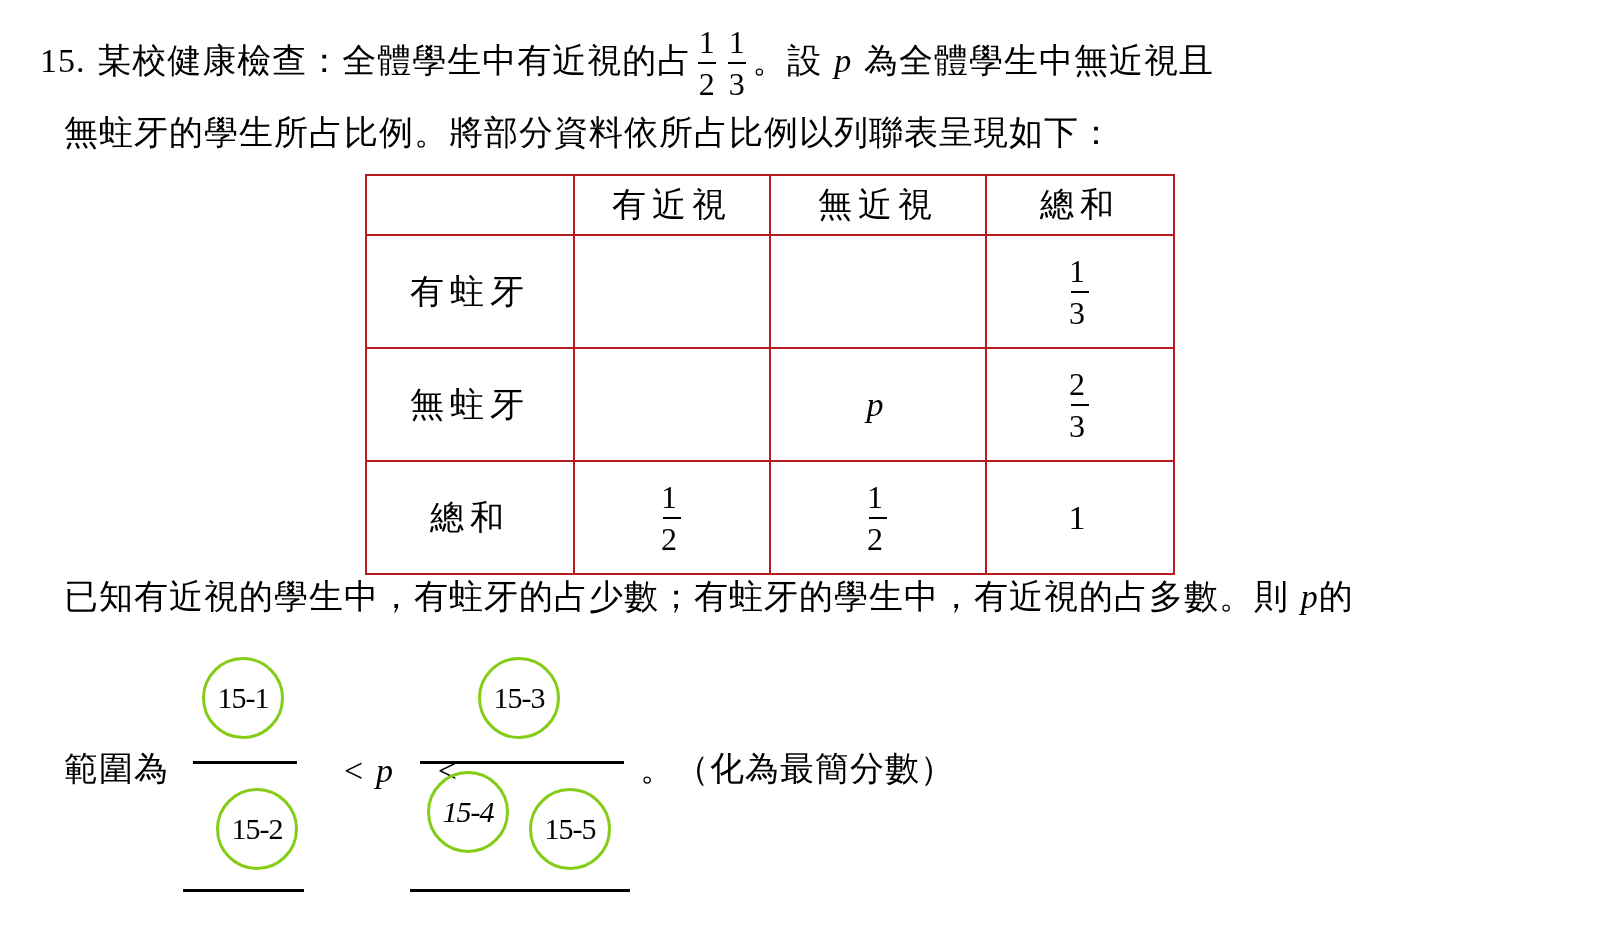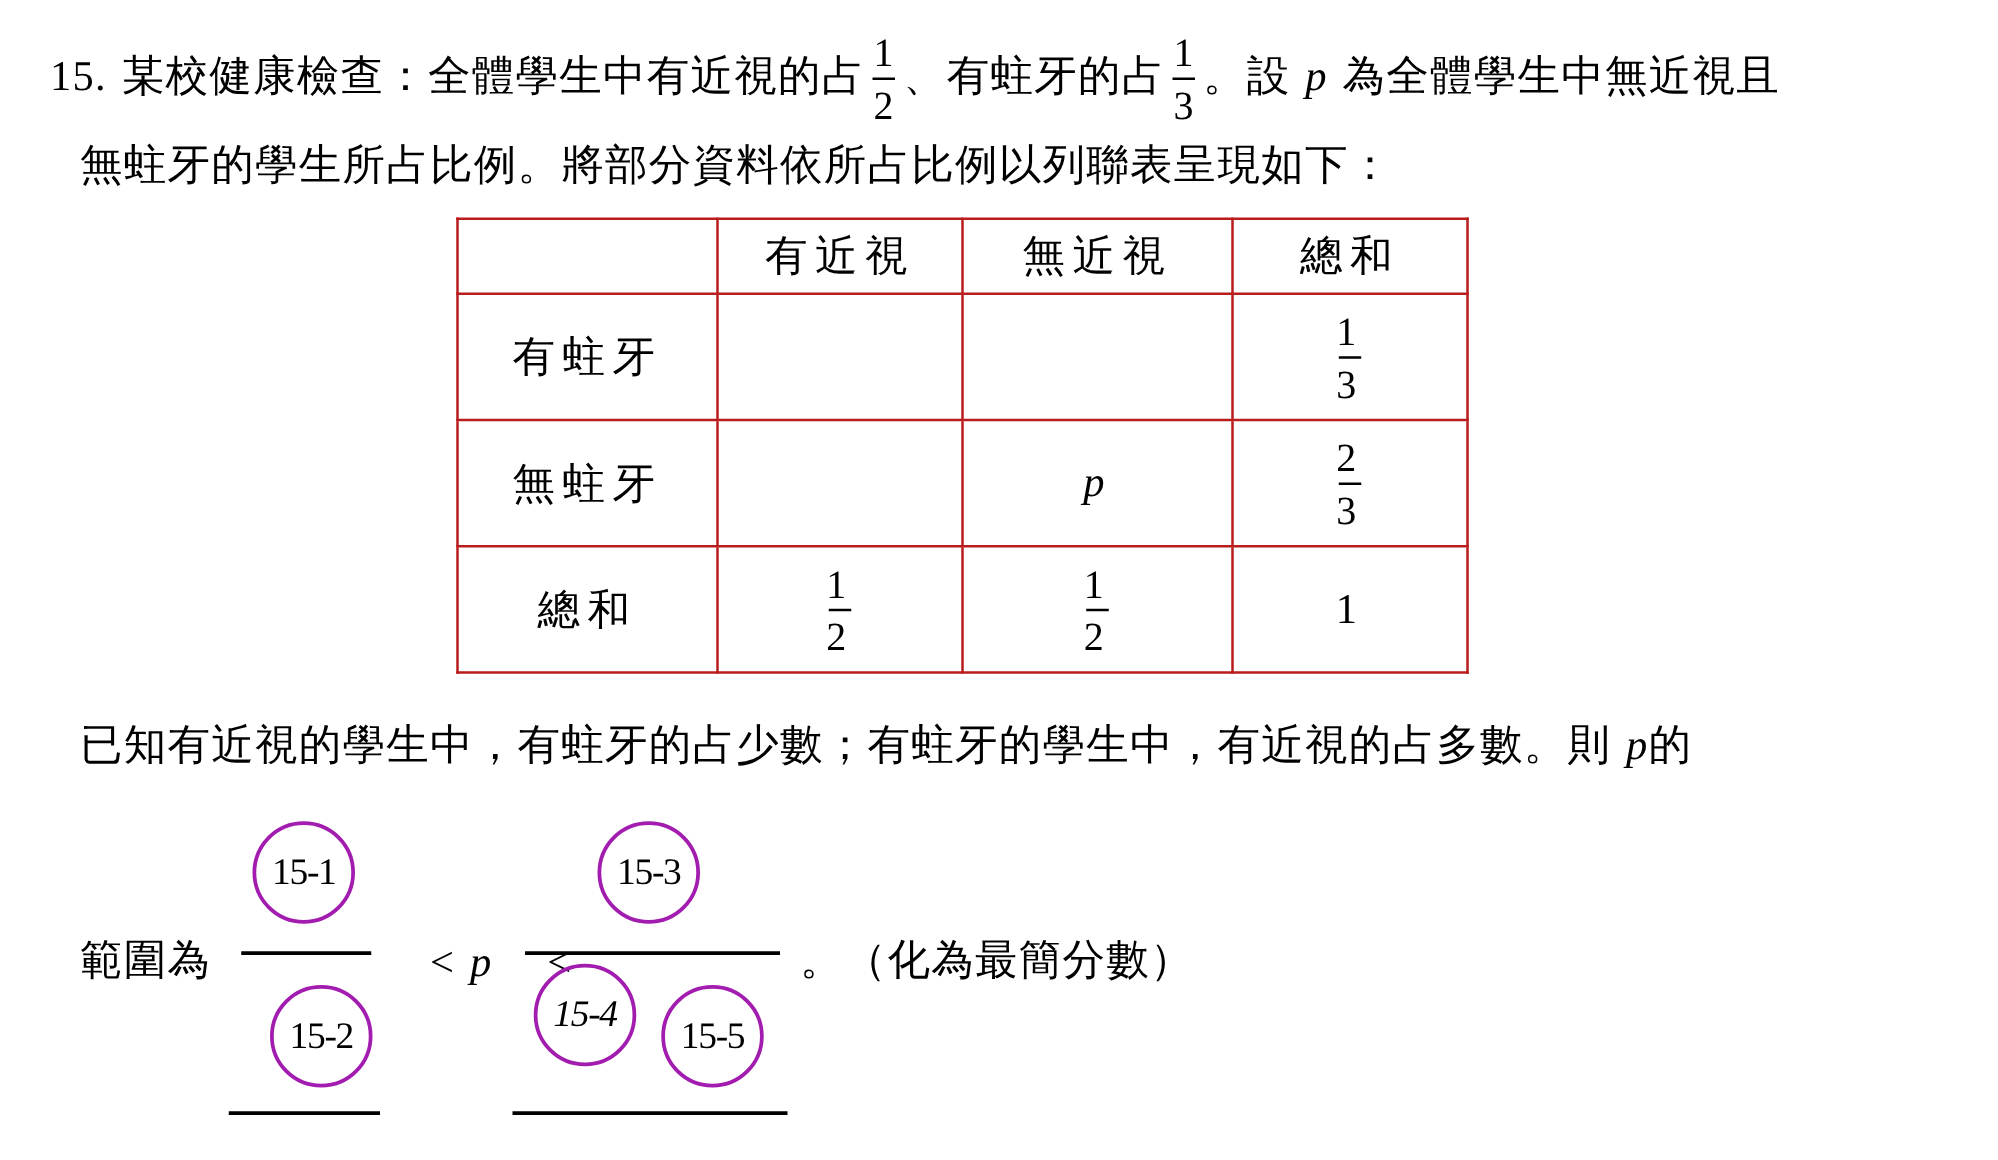--- a/index.html
+++ b/index.html
@@ -59,27 +59,27 @@
       text-align: center;
       vertical-align: middle;
       padding: 0;
       letter-spacing: 6px;
     }
     .col0 { width: 206px; }
     .col1 { width: 194px; }
     .col2 { width: 214px; }
     .col3 { width: 186px; }
     .rowh { height: 60px; }
-    .rowb { height: 101px; }
+    .rowb { height: 113px; }
     
     .circle {
       position: absolute;
       width: 82px;
       height: 82px;
-      border: 3px solid #a21caf;
+      border: 3px solid #84cc16;
       border-radius: 50%;
       box-sizing: border-box;
       display: flex;
       align-items: center;
       justify-content: center;
       font-family: "Liberation Serif", "DejaVu Serif", serif;
       font-size: 30px;
       letter-spacing: -1px;
     }
     .hline {
@@ -90,21 +90,21 @@
   </style>
 </head>
 <body>
 
 <div class="abs text" style="left:8px; top:26px;">
   <span class="num">15.</span>
   <span>某校健康檢查：全體學生中有近視的占</span><span class="frac">
       <span>1</span>
       <span class="bar"></span>
       <span>2</span>
-    </span><span>、有蛀牙的占</span><span class="frac">
+    </span><span class="frac">
       <span>1</span>
       <span class="bar"></span>
       <span>3</span>
     </span><span>。設</span>
   <span class="ital">p</span>
   <span>為全體學生中無近視且</span>
 </div>
 
 <div class="abs text" style="left:64px; top:112px;">無蛀牙的學生所占比例。將部分資料依所占比例以列聯表呈現如下：</div>
 

